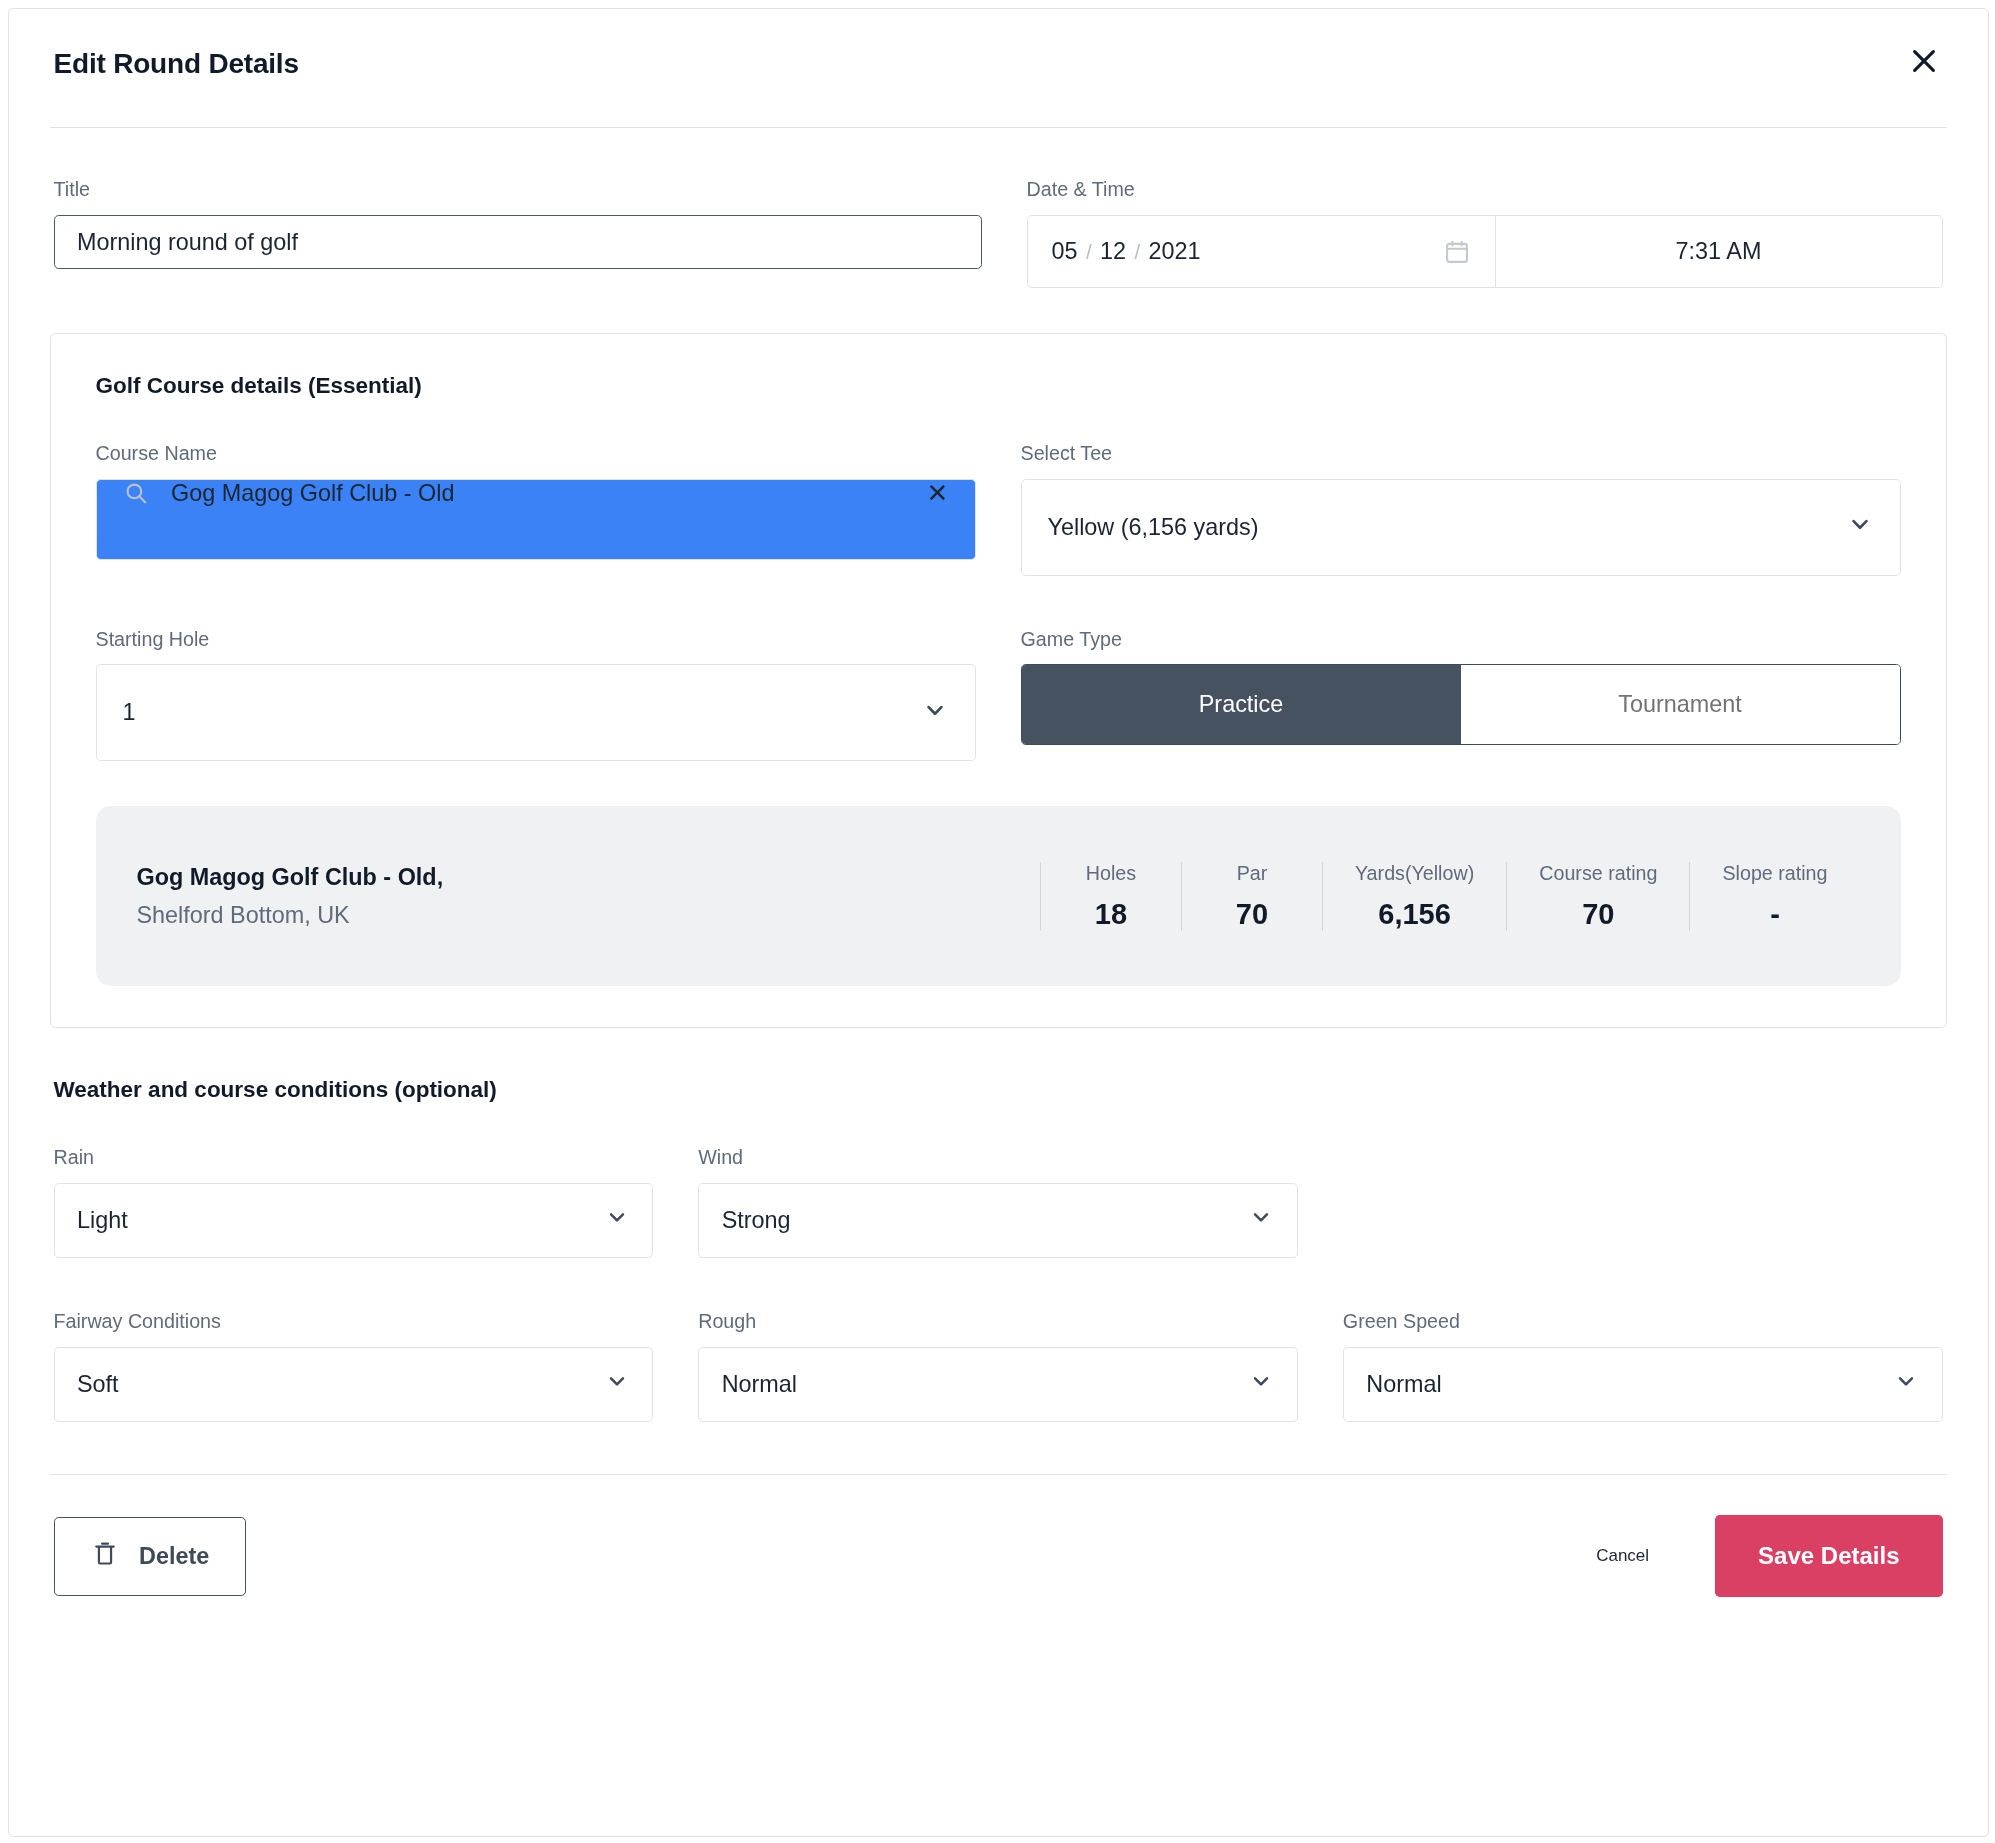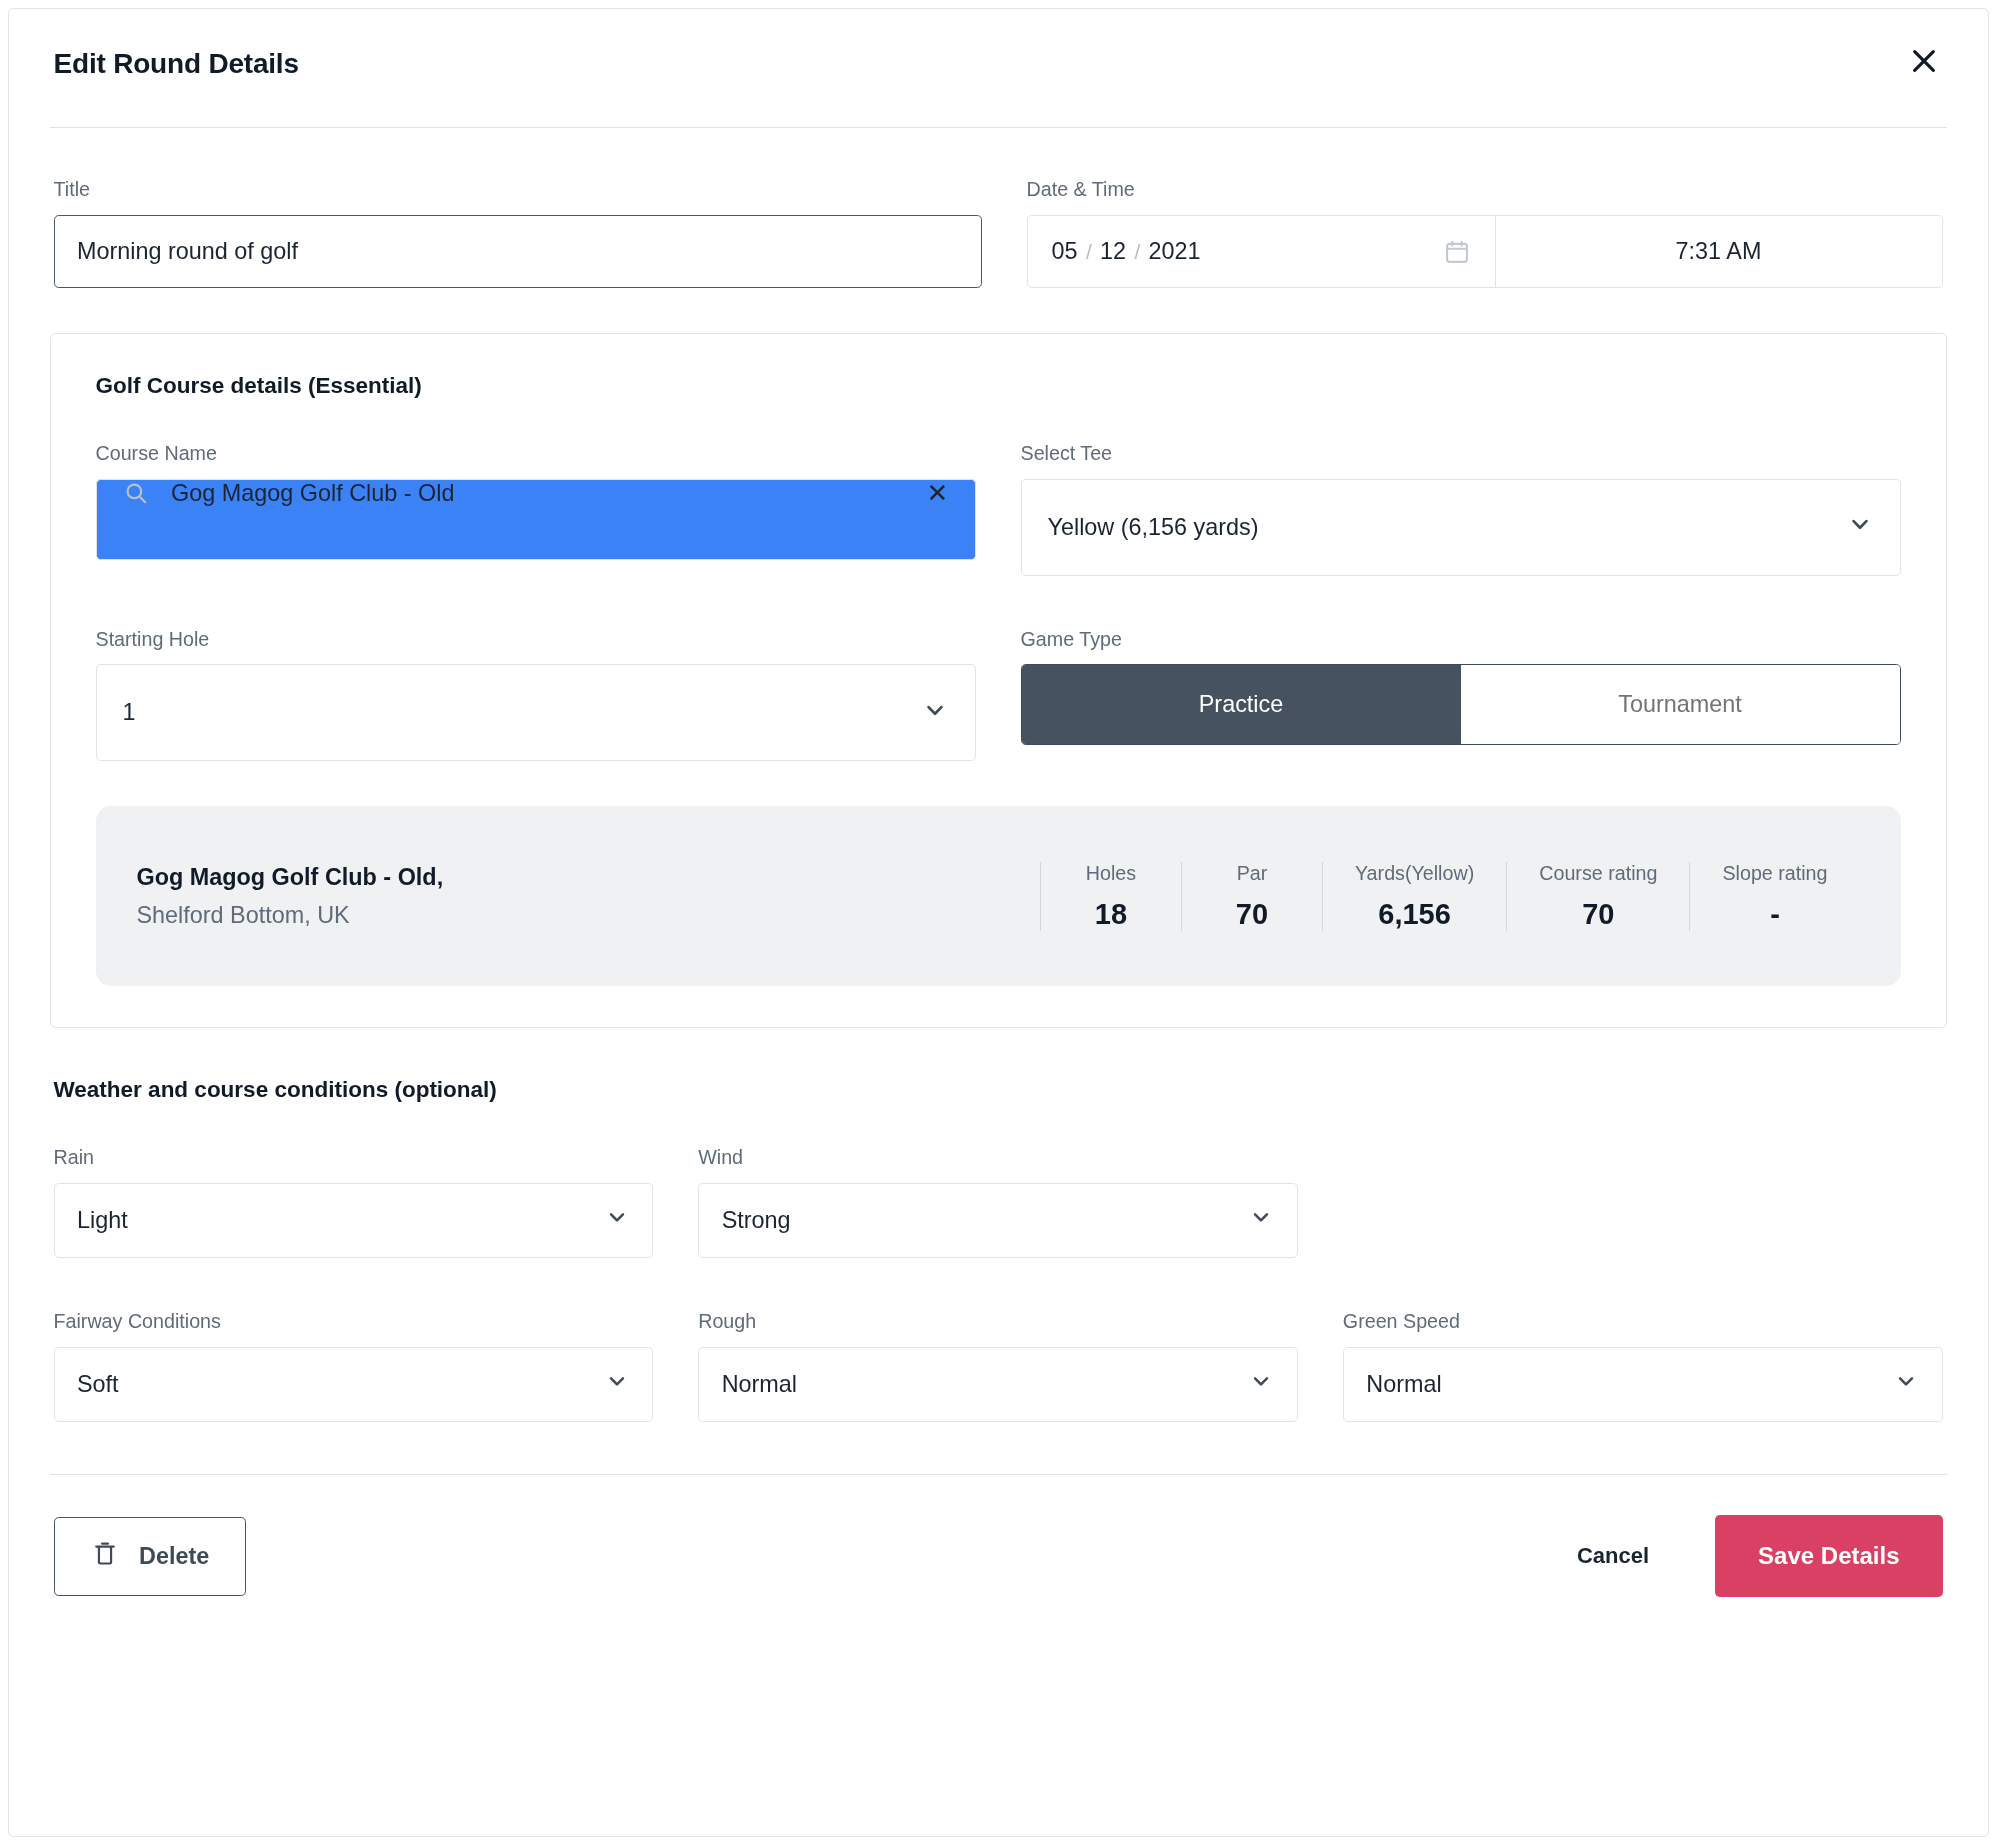--- a/index.html
+++ b/index.html
@@ -65,21 +65,21 @@
   
   .field-label {
     font-size: 19.7px;
     color: #5f6b7a;
     margin-bottom: 13px;
     display: block;
     line-height: 1.2;
   }
 
   .input-box {
-    height: 73px;
+    height: 54px;
     border: 0.9px solid #dfe3e8;
     border-radius: 4.7px;
     background: #fff;
     display: flex;
     align-items: center;
     padding: 0 22.5px;
     font-size: 23.4px;
     color: #1b2532;
   }
   .input-box.focused {
@@ -317,22 +317,22 @@
   }
   .footer-right {
     margin-left: auto;
     display: flex;
     align-items: center;
     gap: 51px;
   }
   .cancel-btn {
     background: none;
     border: none;
-    font-size: 22px;
-    font-weight: bold;
+    font-size: 17px;
+    font-weight: normal;
     color: #1b2532;
     cursor: pointer;
     padding: 9.4px 15px;
     font-family: "Liberation Sans", sans-serif;
   }
   .save-btn {
     height: 82px;
     padding: 0 43px;
     border: none;
     border-radius: 4.7px;

